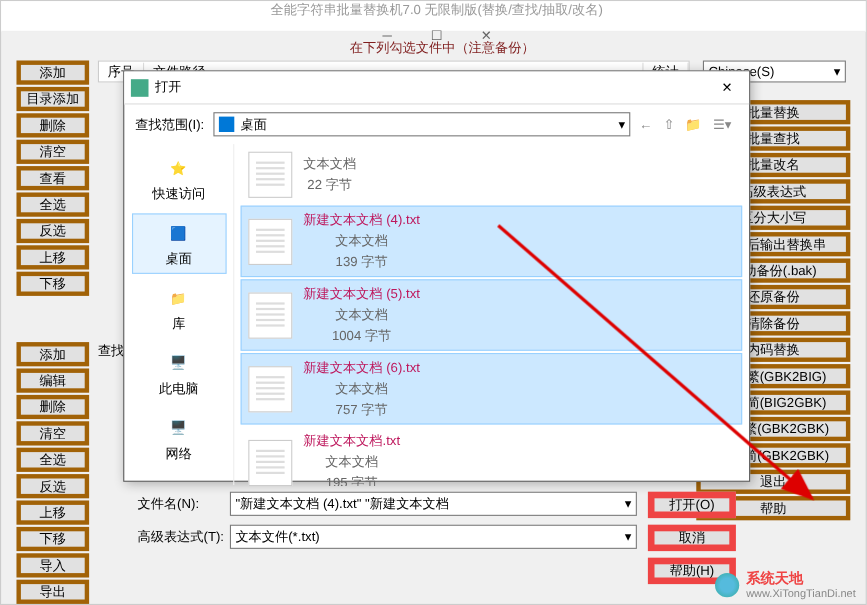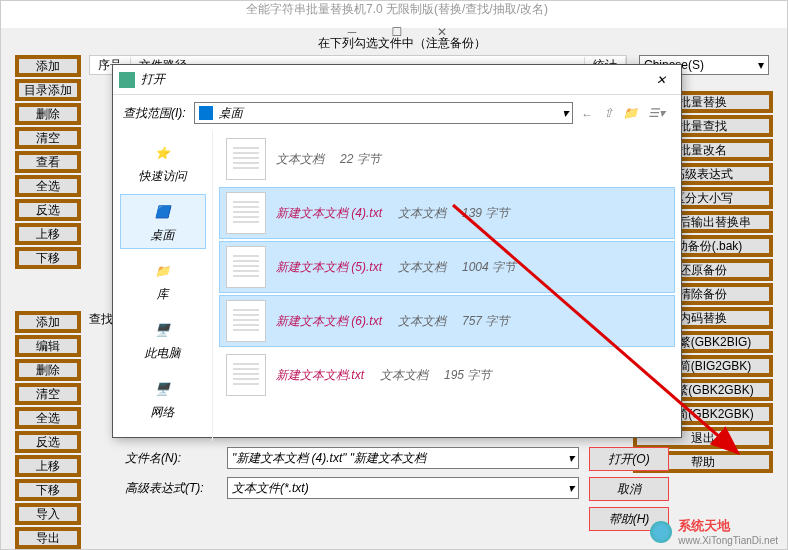--- a/index.html
+++ b/index.html
@@ -4,36 +4,36 @@
 <style>
   * { box-sizing: border-box; font-family: "Microsoft YaHei", SimSun, sans-serif; font-size: 12px; }
   body { margin: 0; background: #fff; width: 788px; height: 550px; overflow: hidden; position: relative; }
   
   .main-window { position: absolute; top: 0; left: 0; width: 788px; height: 550px; background: #f0f0f0; border: 1px solid #ccc; }
   .main-titlebar { height: 28px; background: #fff; display: flex; align-items: center; padding-left: 6px; border-bottom: 1px solid #eee; flex-direction: column; }
   .main-titlebar .app-icon { width: 16px; height: 16px; background: #4a8; margin-right: 6px; }
   .main-titlebar .title { flex: 1; color: #999; }
   .win-controls { display: flex; }
   .win-controls div { width: 45px; height: 28px; display: flex; align-items: center; justify-content: center; color: #666; }
-  .sub-label { text-align: center; color: #000000; margin-bottom: 4px; padding-left: 16px; }
+  .sub-label { text-align: center; color: #7f1d1d; margin-bottom: 4px; padding-left: 16px; }
   
   .left-buttons { position: absolute; top: 54px; left: 14px; width: 66px; display: flex; flex-direction: column; gap: 2px; }
   .left-buttons2 { position: absolute; top: 310px; left: 14px; width: 66px; display: flex; flex-direction: column; gap: 2px; }
   .right-buttons { position: absolute; top: 90px; right: 14px; width: 140px; display: flex; flex-direction: column; gap: 2px; }
   .btn { background: #e1e1e1; border: 4px solid #a16207; height: 22px; display: flex; align-items: center; justify-content: center; cursor: pointer; }
   
   .hdr-row { position: absolute; top: 54px; left: 88px; right: 160px; height: 20px; display: flex; align-items: center; background: #fff; border: 1px solid #ccc; }
   .hdr-row span { padding: 0 8px; border-right: 1px solid #ddd; }
   
   .search-label-row { position: absolute; top: 310px; left: 88px; }
   
   .lang-select { position: absolute; top: 54px; right: 18px; width: 130px; height: 20px; border: 1px solid #7a7a7a; background: #fff; display: flex; align-items: center; padding: 0 4px; justify-content: space-between; }
   
   
-  .dialog { position: absolute; top: 64px; left: 112px; width: 570px; height: 374px; background: #fff; border: 1px solid #555; box-shadow: 2px 2px 10px rgba(0,0,0,0.3); font-style: italic; }
+  .dialog { position: absolute; top: 64px; left: 112px; width: 570px; height: 374px; background: #fff; border: 1px solid #555; box-shadow: 2px 2px 10px rgba(0,0,0,0.3); }
   .dlg-titlebar { height: 30px; background: #fff; display: flex; align-items: center; padding-left: 6px; border-bottom: 1px solid #ddd; }
   .dlg-titlebar .app-icon { width: 16px; height: 16px; background: #4a8; margin-right: 6px; }
   .dlg-titlebar .title { flex: 1; }
   .dlg-close { width: 40px; height: 30px; display: flex; align-items: center; justify-content: center; }
   
   .dlg-toolbar { height: 36px; display: flex; align-items: center; padding: 0 10px; gap: 8px; }
   .dlg-toolbar .lbl { white-space: nowrap; }
   .combo { flex: 1; height: 22px; border: 1px solid #7a7a7a; background: #fff; display: flex; align-items: center; padding: 0 4px; }
   .combo .sq { width: 14px; height: 14px; background: #0078d7; margin-right: 6px; }
   .combo .arrow { margin-left: auto; }
@@ -43,29 +43,29 @@
   .places { width: 100px; border-right: 1px solid #eee; display: flex; flex-direction: column; align-items: center; padding-top: 4px; gap: 4px; }
   .place { display: flex; flex-direction: column; align-items: center; gap: 2px; width: 86px; padding: 4px 0; border: 1px solid transparent; }
   .place.selected { border: 1px solid #99d1ff; background: #e5f3ff; }
   .place .pic { width: 30px; height: 26px; display: flex; align-items: center; justify-content: center; }
   
   .files { flex: 1; overflow: auto; padding: 2px 6px; }
   .file-item { display: flex; align-items: center; padding: 4px 6px; gap: 10px; border: 1px solid transparent; margin-bottom: 2px; }
   .file-item.sel { background: #cce8ff; border: 1px solid #99d1ff; }
   .file-icon { width: 40px; height: 42px; background: #fff; border: 1px solid #ccc; position: relative; }
   .file-icon::before { content: ""; position: absolute; top: 8px; left: 6px; right: 6px; height: 2px; background: #ddd; box-shadow: 0 5px 0 #ddd, 0 10px 0 #ddd, 0 15px 0 #ddd, 0 20px 0 #ddd; }
-  .file-meta { display: flex; flex-direction: row; gap: 16px; color: #666; align-items: center; }
+  .file-meta { display: flex; flex-direction: column; gap: 2px; color: #666; align-items: center; }
   .file-meta .nm { color: #be185d; }
   
   .dlg-bottom { padding: 6px 12px; }
-  .brow { display: flex; align-items: center; margin-bottom: 8px; gap: 22px; }
+  .brow { display: flex; align-items: center; margin-bottom: 8px; gap: 4px; }
   .brow .lbl { width: 80px; }
   .brow .combo { flex: 1; height: 22px; }
   .dlg-btns { width: 80px; display: flex; flex-direction: column; gap: 6px; }
-  .dlg-btn { height: 24px; border: 1px solid #ef4444; background: #e1e1e1; display: flex; align-items: center; justify-content: center; cursor: pointer; }
+  .dlg-btn { height: 24px; border: 6px solid #ef4444; background: #e1e1e1; display: flex; align-items: center; justify-content: center; cursor: pointer; }
   
   .arrow-svg { position: absolute; top: 130px; left: 330px; pointer-events: none; }
   
   .watermark { position: absolute; bottom: 4px; right: 10px; display: flex; align-items: center; gap: 6px; color: #666; font-size: 11px; }
   .watermark .logo { width: 22px; height: 22px; border-radius: 50%; background: radial-gradient(circle, #5bd 40%, #3a9 100%); }
   .watermark .t1 { font-weight: bold; font-size: 13px; color: #ef4444; }
   .watermark .t2 { font-size: 10px; color: #888; }
 </style>
 </head>
 <body>

